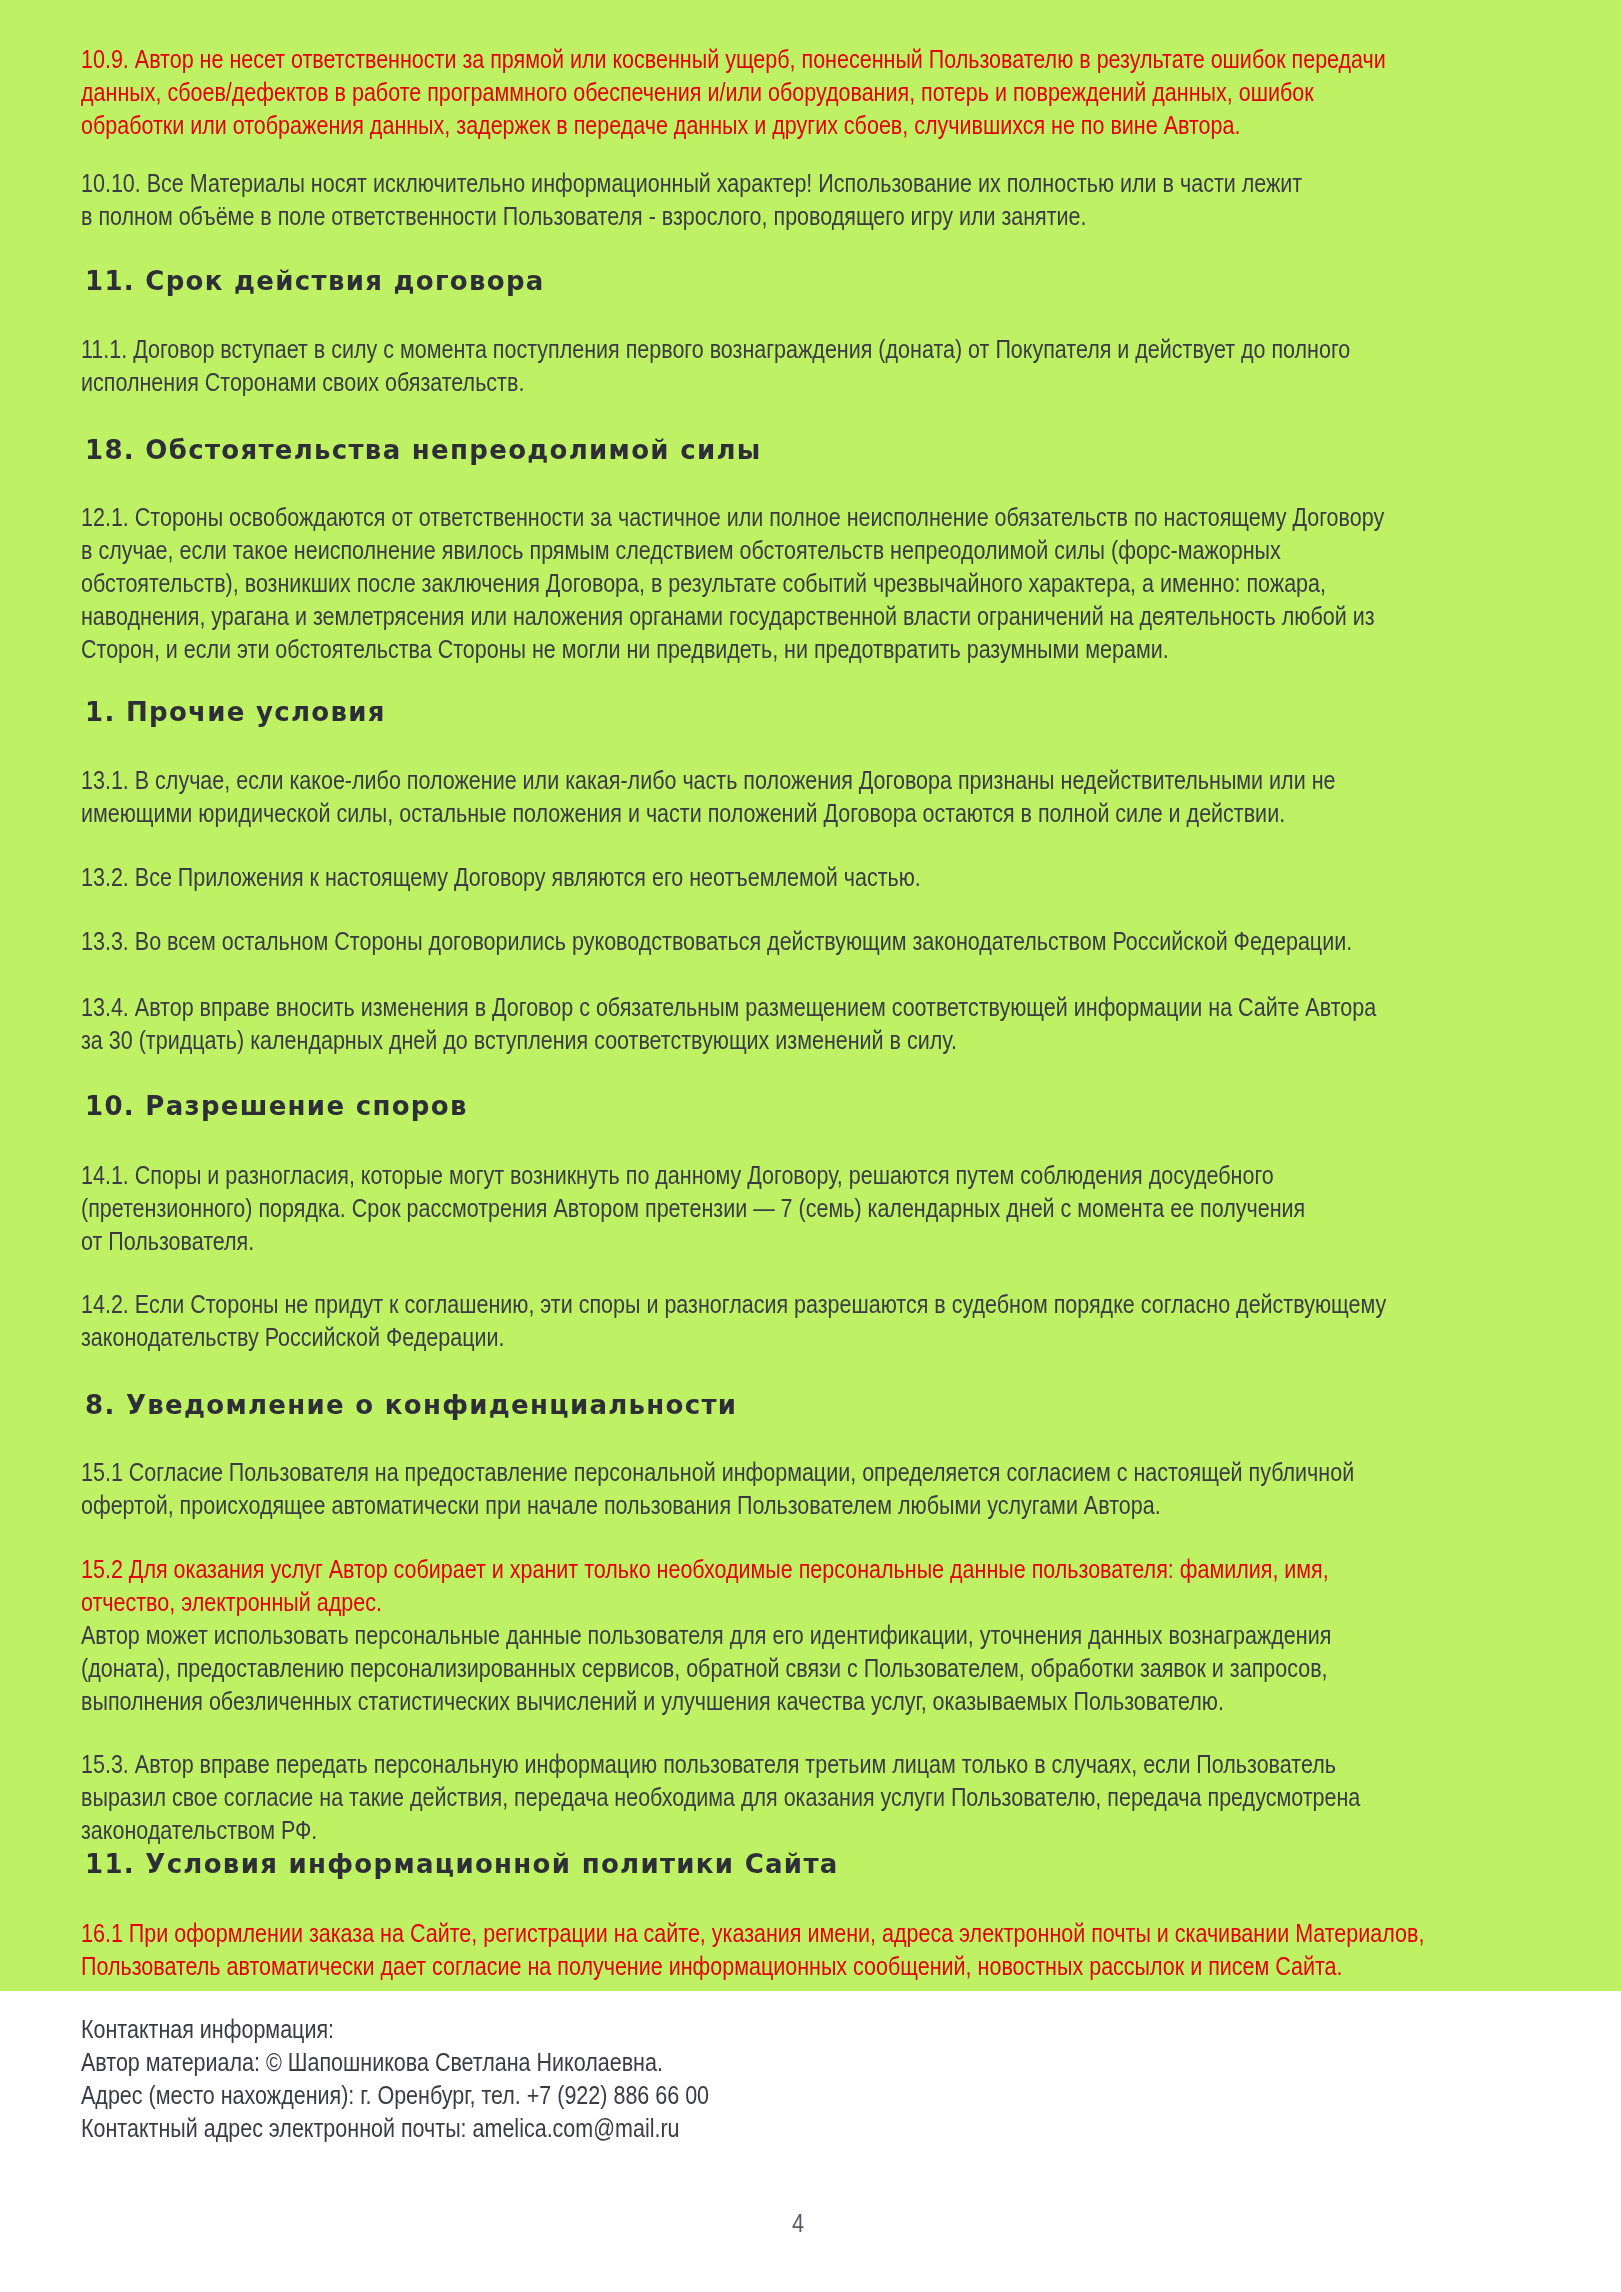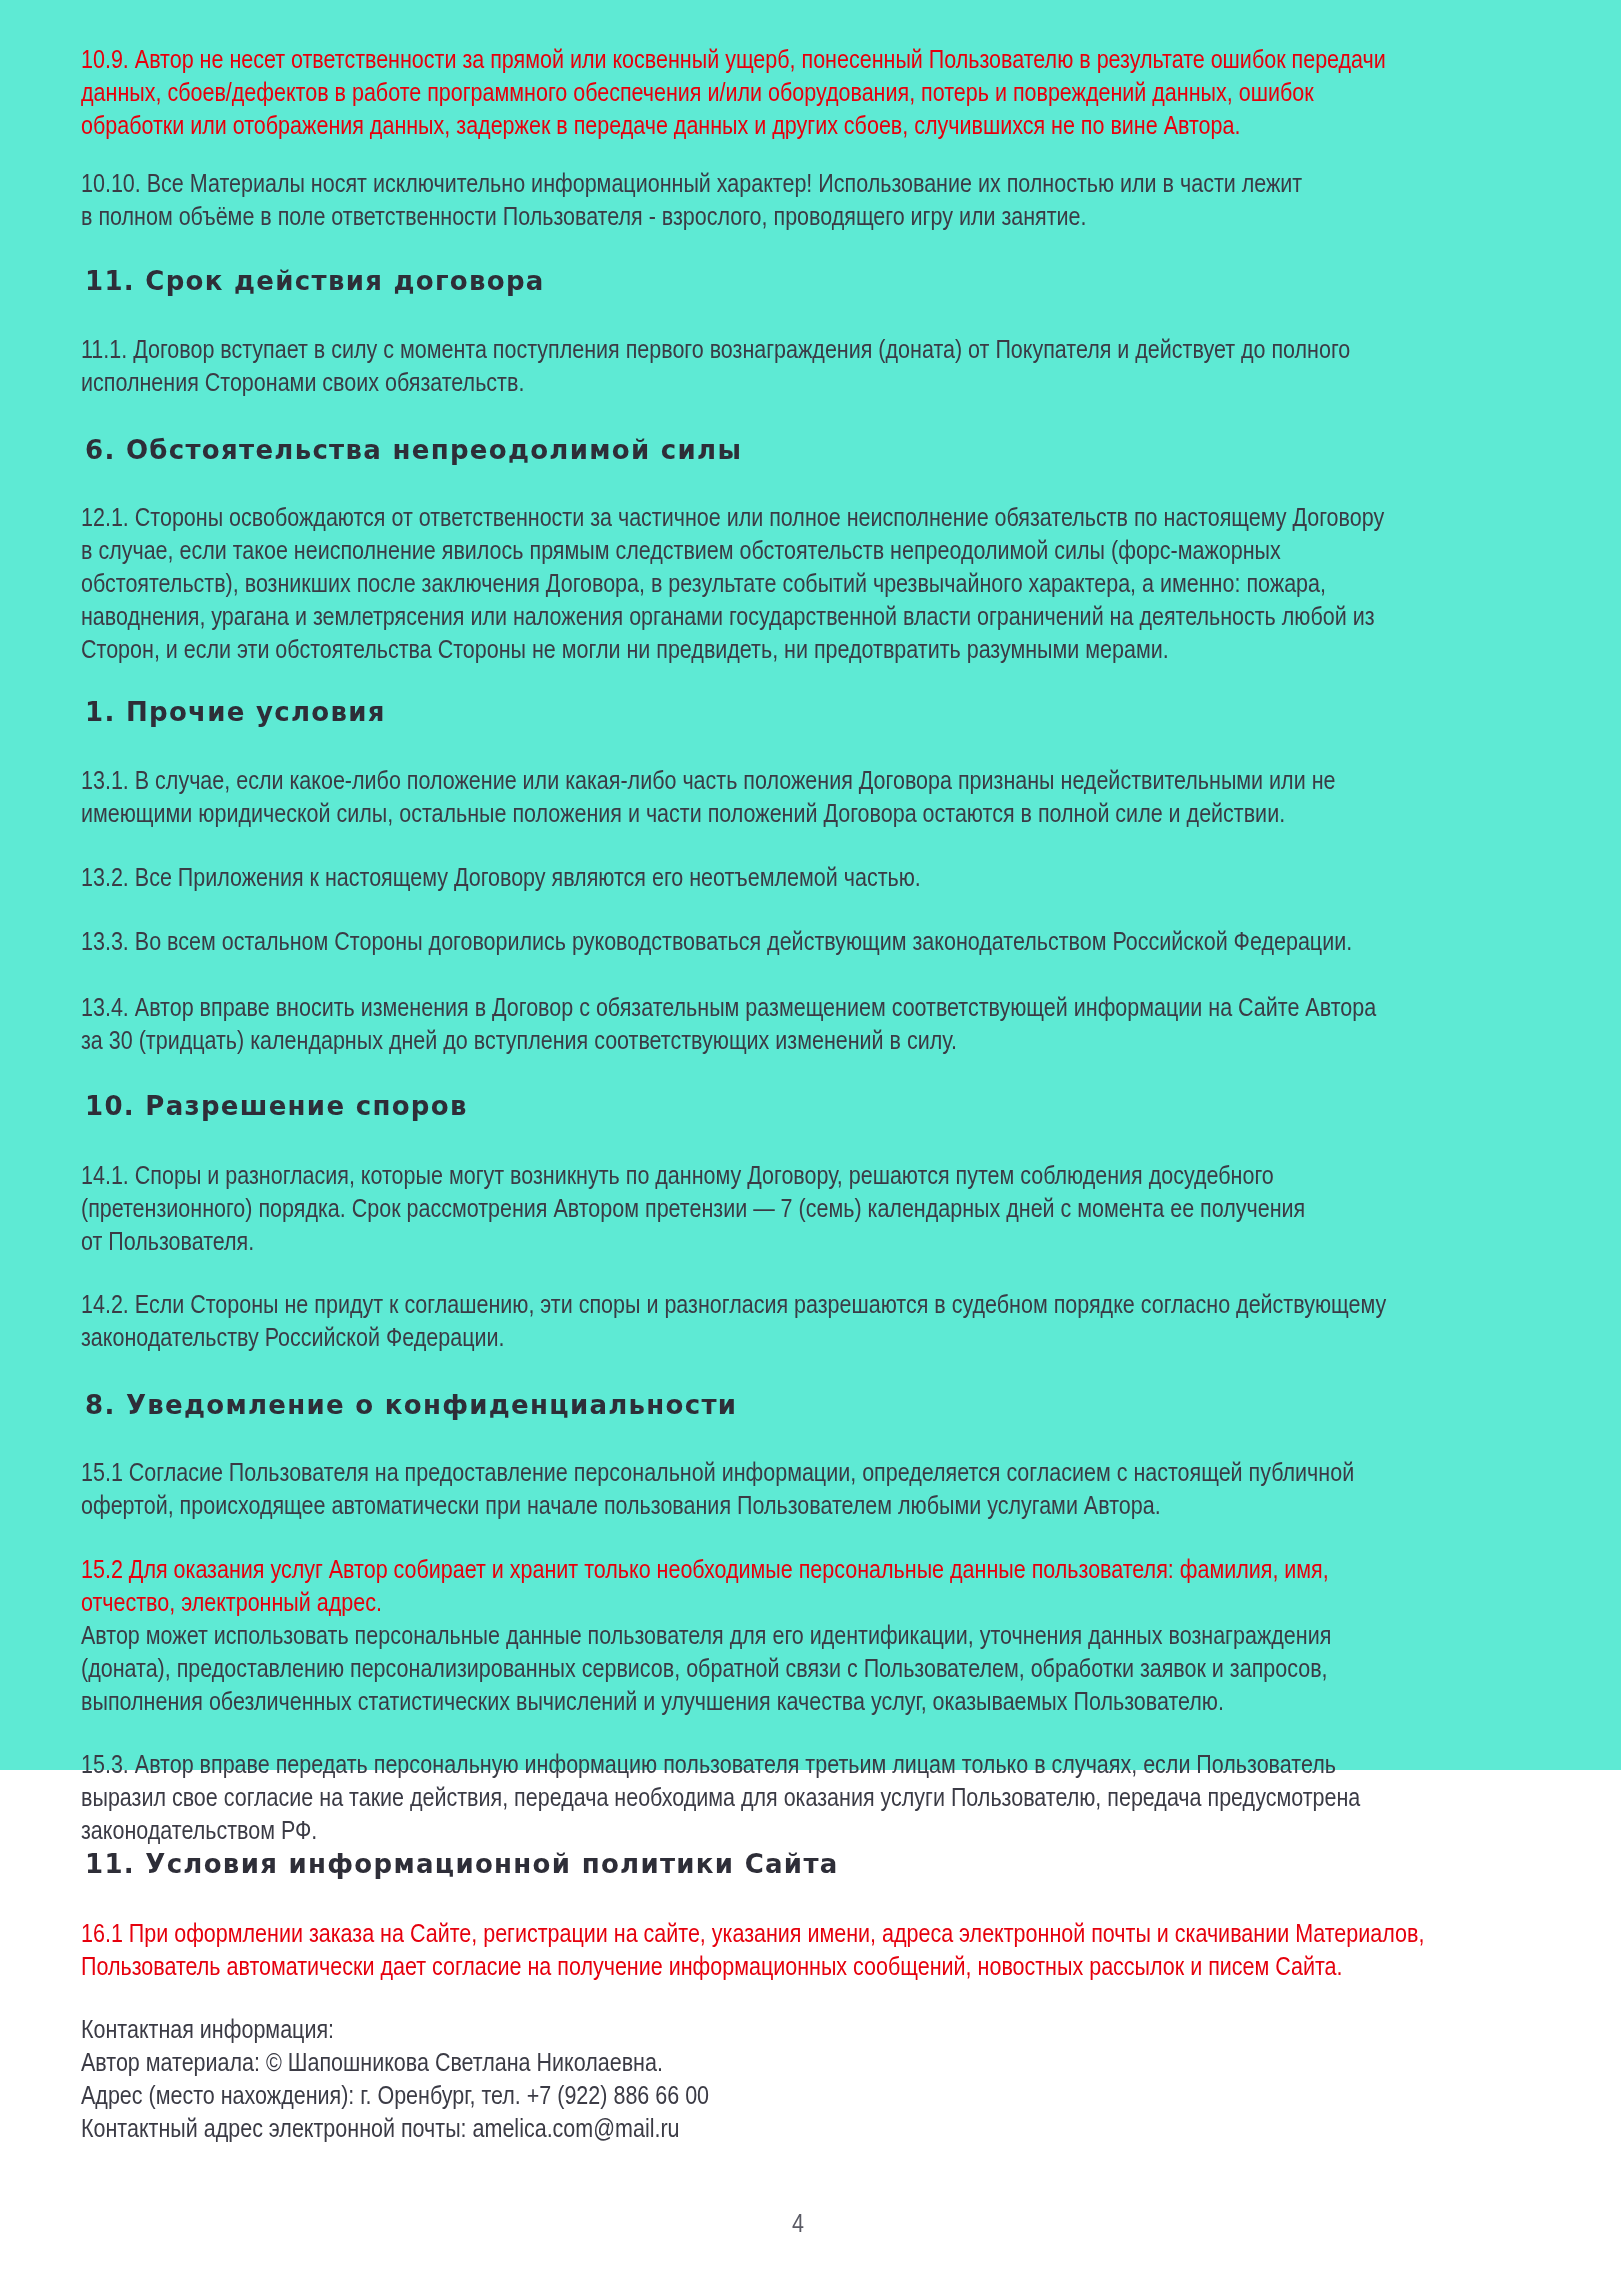--- a/index.html
+++ b/index.html
@@ -1,19 +1,19 @@
 <!DOCTYPE html>
 <html style="font-size:14.3px"><head>
 <meta charset="utf-8">
 <style>
   html, body { margin: 0; padding: 0; background: #ffffff; }
   body { width: 1621px; height: 2293px; position: relative; overflow: hidden; }
   .page {
-    position: absolute; left: 0; top: 0; width: 1621px; height: 1770px;
-    background: #5eead4;
+    position: absolute; left: 0; top: 0; width: 1621px; height: 1991px;
+    background: #bef264;
   }
   .content {
     position: absolute; left: 81px; top: 43px; width: 1487px;
   }
   .p {
     font-family: "Liberation Sans", sans-serif;
     font-size: 25px;
     line-height: 33px;
     color: #3b3b45;
     margin: 0;
@@ -48,21 +48,21 @@
     <p class="p red block" style="top:0px">10.9. Автор не несет ответственности за прямой или косвенный ущерб, понесенный Пользователю в результате ошибок передачи
 данных, сбоев/дефектов в работе программного обеспечения и/или оборудования, потерь и повреждений данных, ошибок
 обработки  или отображения данных, задержек в передаче данных и других сбоев, случившихся не по вине Автора.</p>
     <p class="p block" style="top:124px">10.10. Все Материалы носят исключительно информационный характер! Использование их полностью или в части лежит
  в полном объёме в поле ответственности Пользователя - взрослого, проводящего игру или занятие.</p>
 
     <h2 class="h block" style="top:218px">11. Срок действия договора</h2>
     <p class="p block" style="top:290px">11.1. Договор вступает в силу с момента поступления первого вознаграждения (доната) от Покупателя и действует до полного
 исполнения Сторонами своих обязательств.</p>
 
-    <h2 class="h block" style="top:387px">6. Обстоятельства непреодолимой силы</h2>
+    <h2 class="h block" style="top:387px">18. Обстоятельства непреодолимой силы</h2>
     <p class="p block" style="top:458px">12.1. Стороны освобождаются от ответственности за частичное или полное неисполнение обязательств по настоящему Договору
 в случае, если такое неисполнение явилось прямым следствием обстоятельств непреодолимой силы (форс-мажорных
 обстоятельств),  возникших после заключения Договора, в результате событий чрезвычайного характера, а именно: пожара,
 наводнения, урагана и землетрясения или наложения органами государственной власти ограничений на деятельность любой из
 Сторон, и если эти  обстоятельства Стороны не могли ни предвидеть, ни предотвратить разумными мерами.</p>
 
     <h2 class="h block" style="top:649px">1. Прочие условия</h2>
     <p class="p block" style="top:721px">13.1. В случае, если какое-либо положение или какая-либо часть положения Договора признаны недействительными или не
 имеющими юридической силы, остальные положения и части положений Договора остаются в полной силе и действии.</p>
     <p class="p block" style="top:818px">13.2. Все Приложения к настоящему Договору являются его неотъемлемой частью.</p>

